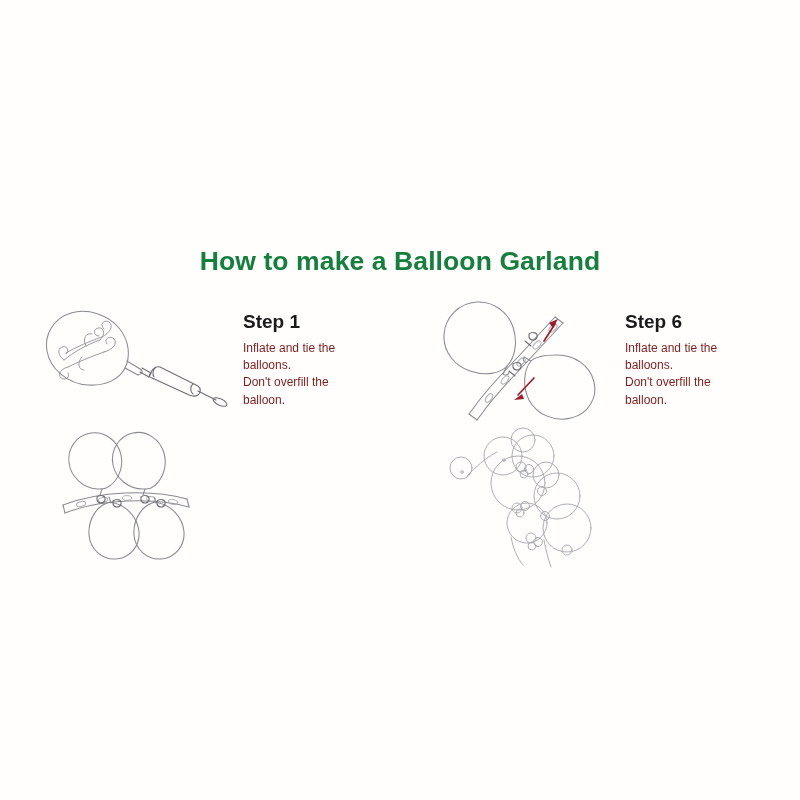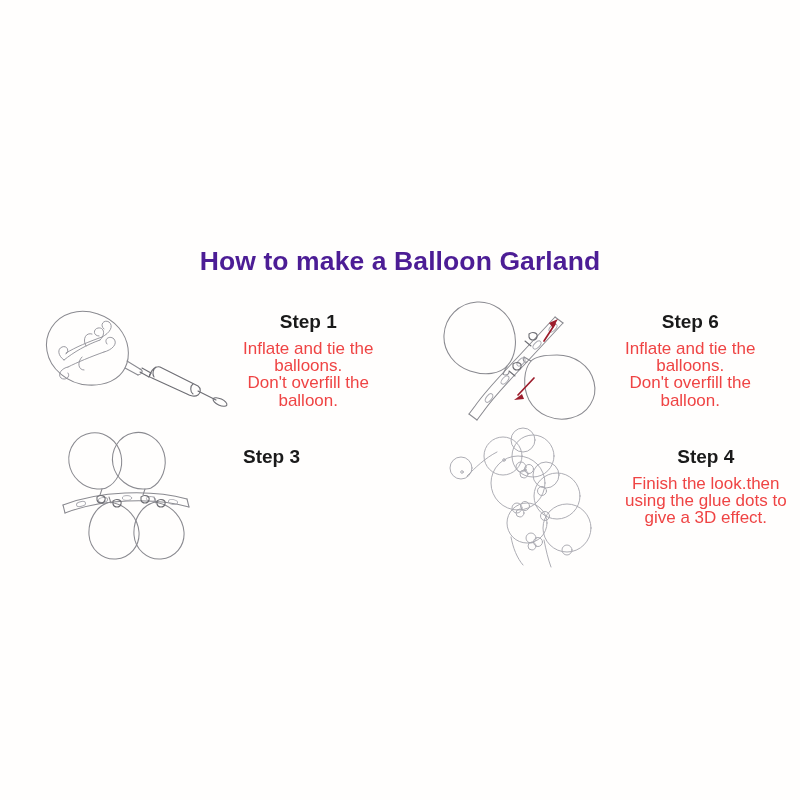--- a/index.html
+++ b/index.html
@@ -22,49 +22,48 @@
 
   
   .page-title {
     position: absolute;
     left: 0;
     top: 246px;
     width: 800px;
     text-align: center;
     font-size: 26.5px;
     font-weight: bold;
-    color: #4c1d95;
+    color: #15803d;
     letter-spacing: 0.1px;
     white-space: nowrap;
   }
 
   
   .step {
     position: absolute;
-    text-align: center;
   }
   .step-art {
     position: absolute;
     left: 0;
     top: 0;
   }
   .step-text {
     position: absolute;
   }
   .step-heading {
     font-size: 19px;
     font-weight: bold;
     color: #1a1a1a;
     line-height: 1;
     margin: 0 0 9px 0;
     white-space: nowrap;
   }
   .step-body {
-    font-size: 17px;
-    color: #ef4444;
+    font-size: 12px;
+    color: #7f1d1d;
     line-height: 17.2px;
     margin: 0;
     white-space: pre-line;
   }
 
   
   #step-1 { left: 30px;  top: 290px; width: 380px; height: 130px; }
   #step-2 { left: 425px; top: 290px; width: 370px; height: 140px; }
   #step-3 { left: 45px;  top: 425px; width: 380px; height: 145px; }
   #step-4 { left: 445px; top: 420px; width: 350px; height: 155px; }
@@ -292,21 +291,20 @@
         <ellipse class="ln-faint" cx="128" cy="77" rx="4.6" ry="2.4" transform="rotate(12 128 77)"></ellipse>
 
         <path class="ln-dark" d="M52 72 C 56 69, 61 71, 60 75 C 59 79, 53 79, 52 75 Z"></path>
         <path class="ln-dark" d="M96 72 C 100 69, 105 71, 104 75 C 103 79, 97 79, 96 75 Z"></path>
         <path class="ln-dark" d="M68 76 C 72 73, 77 75, 76 79 C 75 83, 69 83, 68 79 Z"></path>
         <path class="ln-dark" d="M112 76 C 116 73, 121 75, 120 79 C 119 83, 113 83, 112 79 Z"></path>
       </svg>
     </div>
 
     <div class="step-text">
-      <div class="step-heading">Step 3</div>
     </div>
   </div>
 
   <div class="step" id="step-4">
 
     <div class="step-art">
       <svg width="175" height="150" viewBox="0 0 175 150" aria-hidden="true">
 
         <circle class="ln-faint" cx="16" cy="48" r="11"></circle>
         <path class="ln-faint" d="M22 56 C 30 48, 40 38, 52 32"></path>
@@ -337,21 +335,15 @@
         <circle class="ln-faint" cx="86" cy="118" r="5"></circle>
         <circle class="ln-faint" cx="93" cy="122" r="4.5"></circle>
         <circle class="ln-faint" cx="87" cy="126" r="4"></circle>
         <circle class="ln-faint" cx="122" cy="130" r="5"></circle>
 
         <circle class="ln-faint" cx="59" cy="40" r="1.3" fill="#a9a9b0"></circle>
         <circle class="ln-faint" cx="80" cy="50" r="1.2" fill="#a9a9b0"></circle>
       </svg>
     </div>
 
-    <div class="step-text">
-      <div class="step-heading">Step 4</div>
-      <div class="step-body">Finish the look.then
-using the glue dots to
-give a 3D effect.</div>
-    </div>
   </div>
 
 </div>
 
 </body></html>

